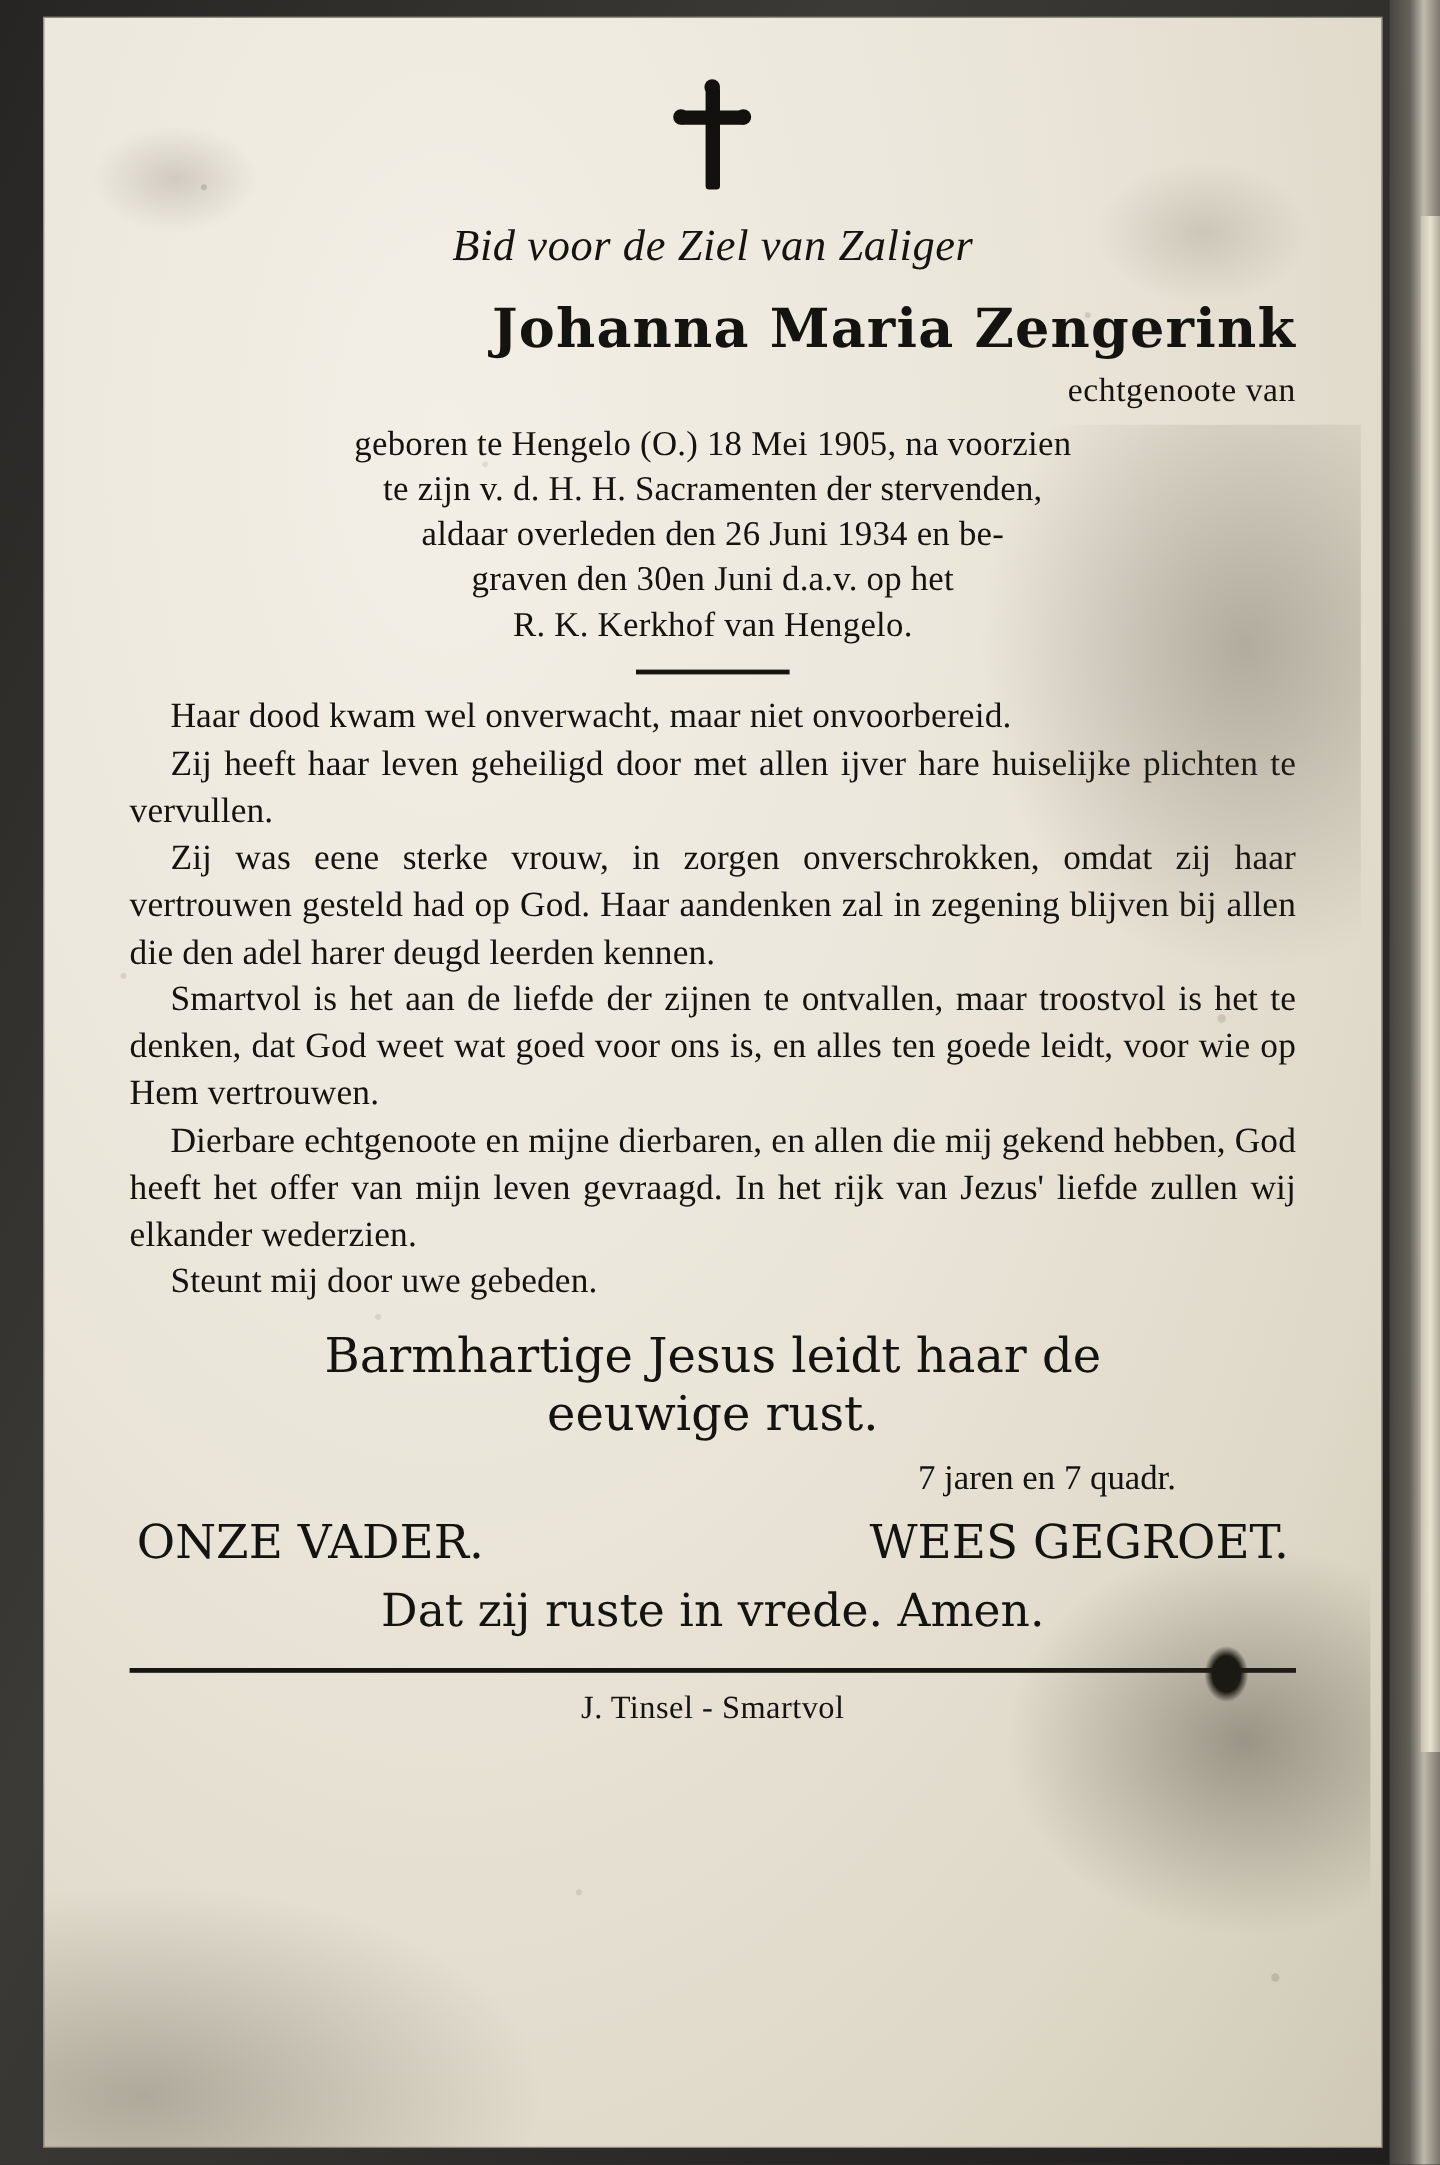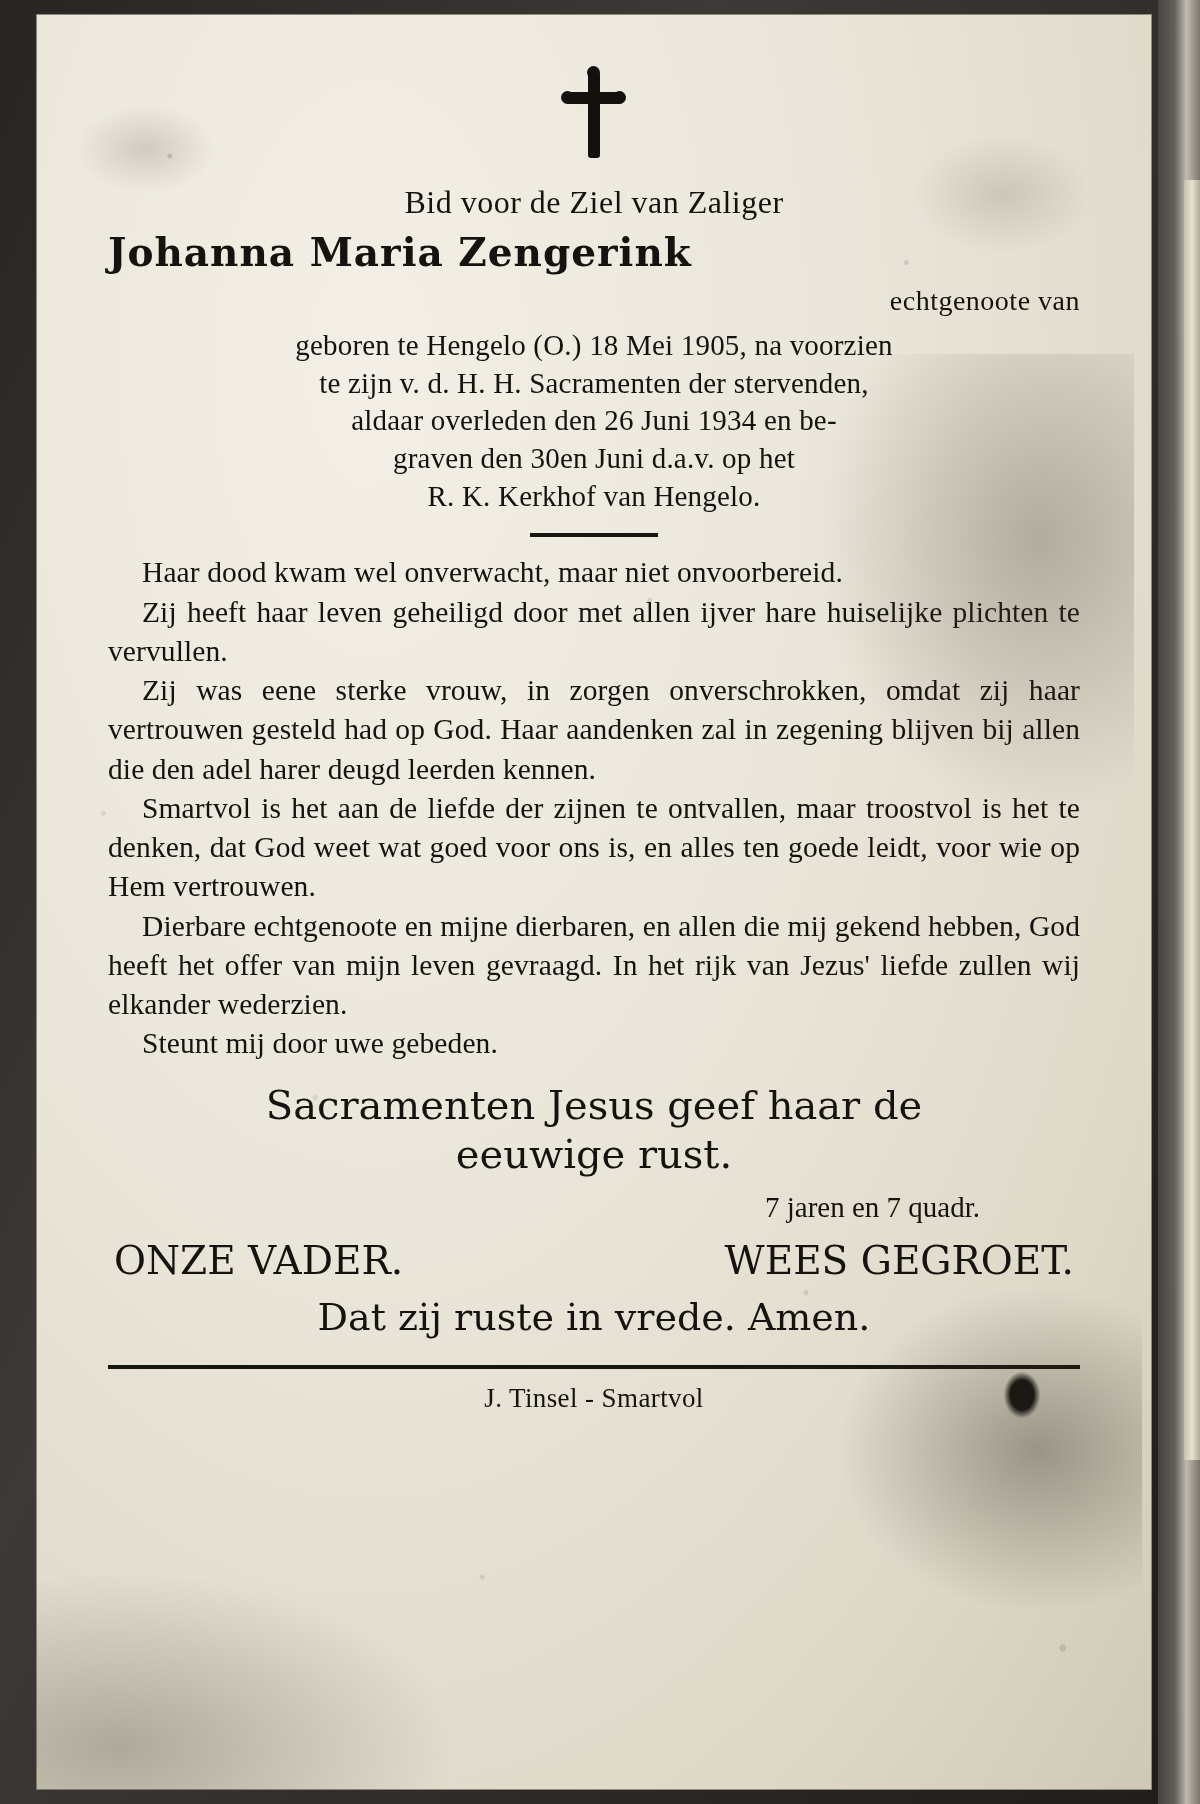--- a/index.html
+++ b/index.html
@@ -108,31 +108,32 @@
     width: 13px; height: 13px;
     background: #12110e;
     border-radius: 50%;
   }
   .cross .k1 { left: 21px; top: -6px; }
   .cross .k2 { left: -5px; top: 19px; }
   .cross .k3 { left: 47px; top: 19px; }
 
   .line1 {
     text-align: center;
-    font-size: 32px;
+    font-style: italic;
+    font-size: 37px;
     letter-spacing: .5px;
     margin-top: 16px;
     font-family: "Liberation Serif", serif;
   }
   .name {
-    text-align: left;
-    font-size: 39px;
+    text-align: right;
+    font-size: 45px;
     font-weight: bold;
     letter-spacing: 1px;
-    margin-top: 8px;
+    margin-top: 20px;
     font-family: "DejaVu Serif", serif;
   }
   .sub-small {
     text-align: right;
     font-size: 28px;
     margin-top: 10px;
     letter-spacing: .5px;
   }
   .spouse {
     text-align: center;
@@ -298,21 +299,21 @@
       <div class="body-text">
         <p>Haar dood kwam wel onverwacht, maar niet onvoorbereid.</p>
         <p>Zij heeft haar leven geheiligd door met allen ijver hare huiselijke plichten te vervullen.</p>
         <p>Zij was eene sterke vrouw, in zorgen onverschrokken, omdat zij haar vertrouwen gesteld had op God. Haar aandenken zal in zegening blijven bij allen die den adel harer deugd leerden kennen.</p>
         <p>Smartvol is het aan de liefde der zijnen te ontvallen, maar troostvol is het te denken, dat God weet wat goed voor ons is, en alles ten goede leidt, voor wie op Hem vertrouwen.</p>
         <p>Dierbare echtgenoote en mijne dierbaren, en allen die mij gekend hebben, God heeft het offer van mijn leven gevraagd. In het rijk van Jezus' liefde zullen wij elkander wederzien.</p>
         <p>Steunt mij door uwe gebeden.</p>
       </div>
 
       <div class="big-prayer">
-        <div>Sacramenten Jesus geef haar de</div>
+        <div>Barmhartige Jesus leidt haar de</div>
         <div>eeuwige rust.</div>
       </div>
 
       <div class="indulgence">7 jaren en 7 quadr.</div>
 
       <div class="prayers">
         <span>ONZE VADER.</span>
         <span>WEES GEGROET.</span>
       </div>
 

